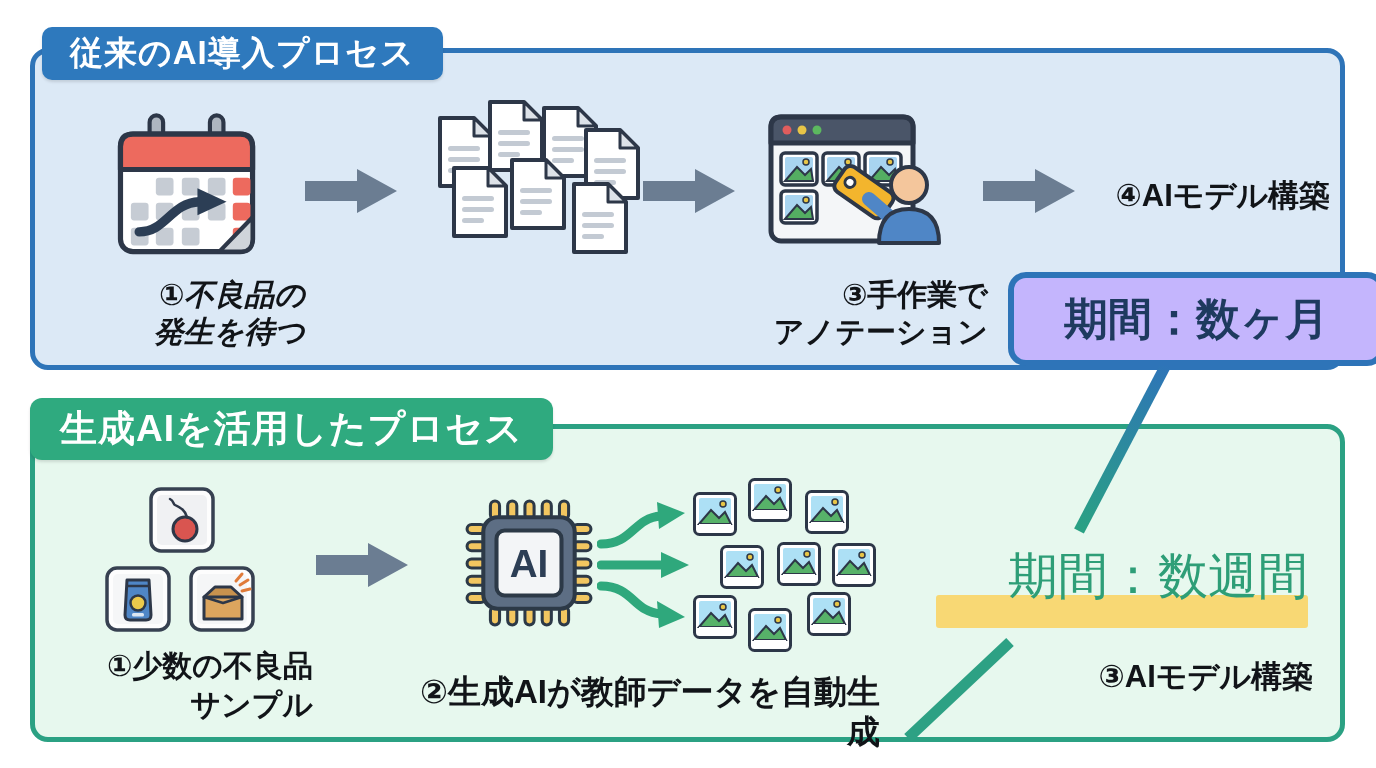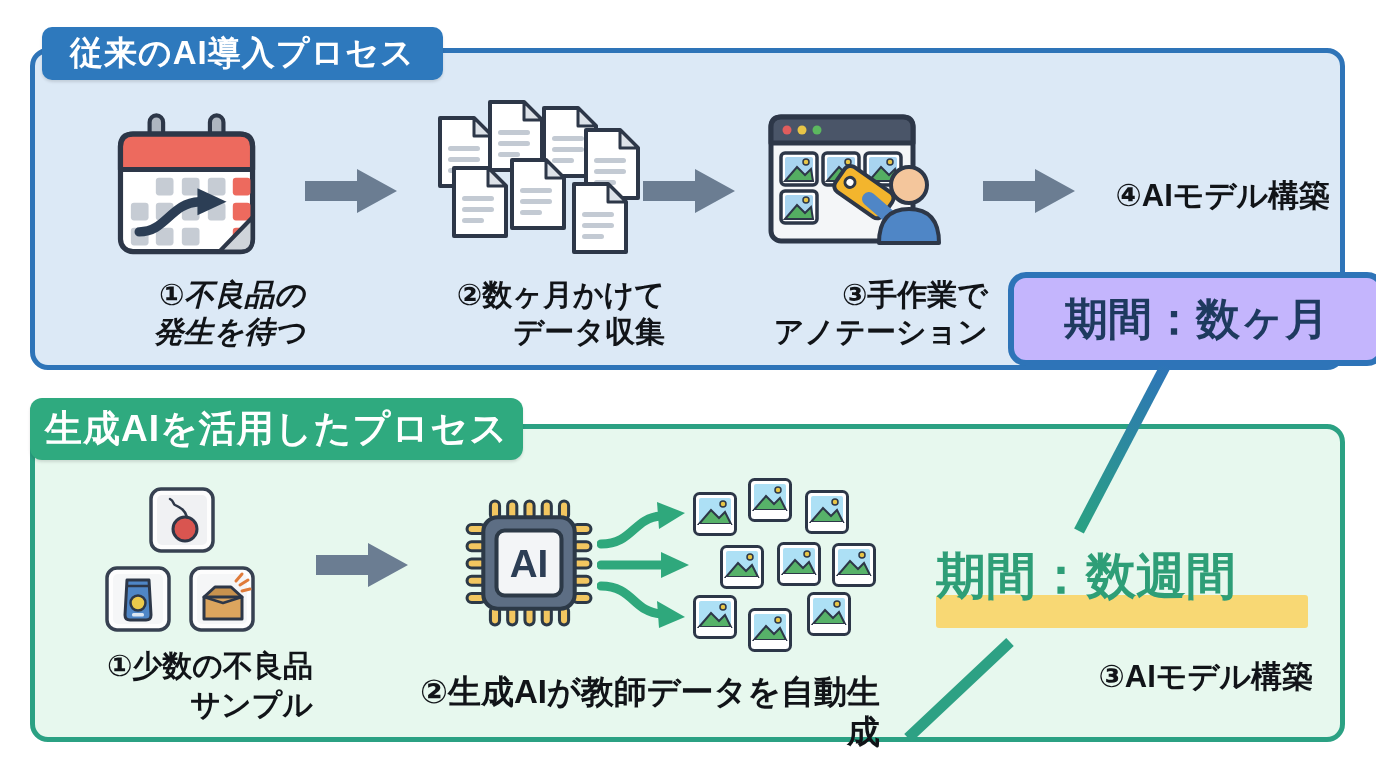--- a/index.html
+++ b/index.html
@@ -22,21 +22,21 @@
   .title-badge {
     position:absolute; display:flex; align-items:center; justify-content:center;
     color:#ffffff; font-weight:800; letter-spacing:1px; z-index:6;
     box-shadow:0 2px 3px rgba(0,0,0,0.12);
   }
   .badge-traditional {
     left:42px; top:27px; height:53px; padding:10px 28px;
     background:#2e79bd; border-radius:10px; font-size:33px;
   }
   .badge-generative {
-    left:30px; top:398px; height:62px; padding:0 15px;
+    left:30px; top:398px; height:62px; padding:0 30px;
     background:#2faa7f; border-radius:12px; font-size:37px;
   }
 
   
   .step-label {
     position:absolute; text-align:right; font-weight:800; color:#111418;
     white-space:pre-line; z-index:3;
   }
   .t-label1 { left:65px;  top:276px; width:240px; font-size:30px; line-height:37px;font-style:italic; }
   .t-label2 { left:390px; top:276px; width:275px; font-size:30px; line-height:37px; }
@@ -68,22 +68,22 @@
     background:#c4b5fd; border:6px solid #2e74b8; border-radius:18px;
     display:flex; align-items:center; justify-content:center;
     font-size:44px; font-weight:800; color:#1e3a5f; z-index:5;
   }
   .duration-generative-wrap { position:absolute; left:936px; top:538px; width:372px; height:90px; z-index:5; }
   .duration-highlight {
     position:absolute; left:0; top:57px; width:372px; height:33px;
     background:#f8d874; border-radius:3px; z-index:1;
   }
   .duration-generative-text {
-    position:absolute; left:0; top:0; width:372px; text-align:left;
-    font-size:50px; line-height:76px; font-weight:700; color:#2e9e77; z-index:2;
+    position:absolute; left:0; top:0; width:372px; text-align:right;
+    font-size:50px; line-height:76px; font-weight:400; color:#2e9e77; z-index:2;
   }
 
   .overlay-lines { position:absolute; left:0; top:0; width:1376px; height:768px; z-index:4; pointer-events:none; }
 </style>
 </head>
 <body>
 
 <div class="canvas">
 
   <div class="section section-traditional"></div>
@@ -179,22 +179,20 @@
       </svg>
   </div>
   <div class="icon-abs arrow3-pos">
     <svg viewBox="0 0 92 50" width="92" height="50">
         <path d="M0 15 H52 V3 L92 25 L52 47 V35 H0 Z" fill="#6b7d92"></path>
       </svg>
   </div>
 
   <div class="step-label t-label1">①不良品の
 発生を待つ</div>
-  <div class="step-label t-label2">②数ヶ月かけて
-データ収集</div>
   <div class="step-label t-label3">③手作業で
 アノテーション</div>
   <div class="step-label t-label4">④AIモデル構築</div>
 
   <div class="duration-badge-traditional">
     <span>期間：数ヶ月</span>
   </div>
 
   <div class="section section-generative"></div>
 

